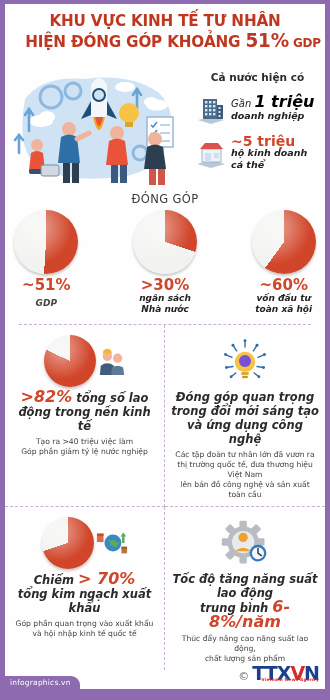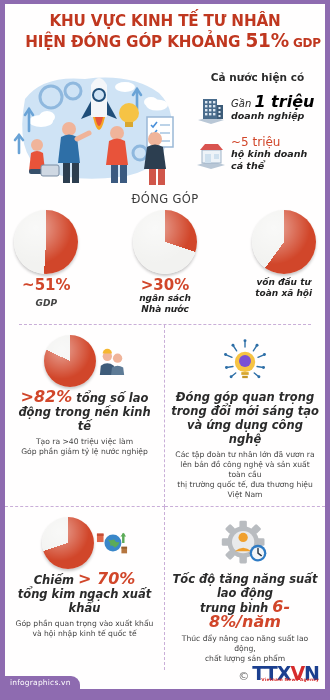--- a/index.html
+++ b/index.html
@@ -220,41 +220,42 @@
         <span class="fact-ico">
           <svg viewBox="0 0 34 34" width="34" height="34">
             <path d="M3 28 L17 32 L31 28 L17 24 Z" fill="#b9c7d6"></path>
             <rect x="8" y="13" width="19" height="13" fill="#eef3f8" stroke="#9fb3c8"></rect>
             <path d="M6 13 L11 7 H24 L29 13 Z" fill="#d9534f"></path>
             <rect x="11" y="17" width="6" height="9" fill="#cfe0ee"></rect>
             <rect x="20" y="17" width="5" height="5" fill="#cfe0ee"></rect>
           </svg>
         </span>
         <span class="fact-txt">
-          <b class="fact-l1" style="font-size:12px;color:#d1462a;font-weight:normal;font-style:normal">~5 triệu</b>
+          <b class="fact-l1" style="font-size:14px;color:#d1462a;font-weight:bold;font-style:normal">~5 triệu</b>
           <span class="fact-l2" style="display:block">hộ kinh doanh cá thể</span>
         </span>
       </div>
     </div>
   </div>
 
   <div class="sec-head">ĐÓNG GÓP</div>
 
   <div class="pies">
     <div class="pie-cell">
       <div class="pie" style="background: conic-gradient(rgb(209, 70, 42) 0deg, rgb(209, 70, 42) 183.6deg, rgb(242, 242, 240) 183.6deg, rgb(242, 242, 240) 360deg);"></div>
       <div class="pie-pct"><span>~51%</span> <span class="sm">GDP</span></div>
     </div>
     <div class="pie-cell">
       <div class="pie" style="background: conic-gradient(rgb(209, 70, 42) 0deg, rgb(209, 70, 42) 108deg, rgb(242, 242, 240) 108deg, rgb(242, 242, 240) 360deg);"></div>
       <div class="pie-pct">&gt;30%</div>
       <div class="pie-sub">ngân sách Nhà nước</div>
     </div>
     <div class="pie-cell">
       <div class="pie" style="background: conic-gradient(rgb(209, 70, 42) 0deg, rgb(209, 70, 42) 216deg, rgb(242, 242, 240) 216deg, rgb(242, 242, 240) 360deg);"></div>
+      <div class="pie-pct">~60%</div>
       <div class="pie-sub">vốn đầu tư toàn xã hội</div>
     </div>
   </div>
 
   <div class="dashrule"></div>
 
   <div class="grid">
 
     <div class="cellbox rb bb">
       <div class="cell-art">
@@ -301,22 +302,22 @@
           </g>
           <circle cx="27" cy="26" r="11" fill="#f6c344"></circle>
           <circle cx="27" cy="25" r="6.5" fill="#7a4fd6"></circle>
           <rect x="23" y="37" width="8" height="3" fill="#d8a72f"></rect>
           <rect x="24" y="41" width="6" height="2.5" fill="#c49628"></rect>
         </svg>
       </div>
       <div class="cell-main">Đóng góp quan trọng trong đổi mới sáng tạo và ứng dụng công nghệ</div>
       <div class="cell-note">
         <div>Các tập đoàn tư nhân lớn đã vươn ra</div>
+        <div>thị trường quốc tế, đưa thương hiệu Việt Nam</div>
         <div>lên bản đồ công nghệ và sản xuất toàn cầu</div>
-        <div>thị trường quốc tế, đưa thương hiệu Việt Nam</div>
       </div>
     </div>
 
     <div class="cellbox rb">
       <div class="cell-art">
         <span class="pie-sm" style="background: conic-gradient(rgb(209, 70, 42) 0deg, rgb(209, 70, 42) 252deg, rgb(242, 242, 240) 252deg, rgb(242, 242, 240) 360deg);"></span>
         <svg viewBox="0 0 34 36" width="32" height="34">
           <rect x="1" y="8" width="7" height="9" fill="#e0674a"></rect>
               <rect x="1" y="8" width="7" height="2.5" fill="#c44d33"></rect>
           <circle cx="18" cy="18" r="9" fill="#3a87c9"></circle>

